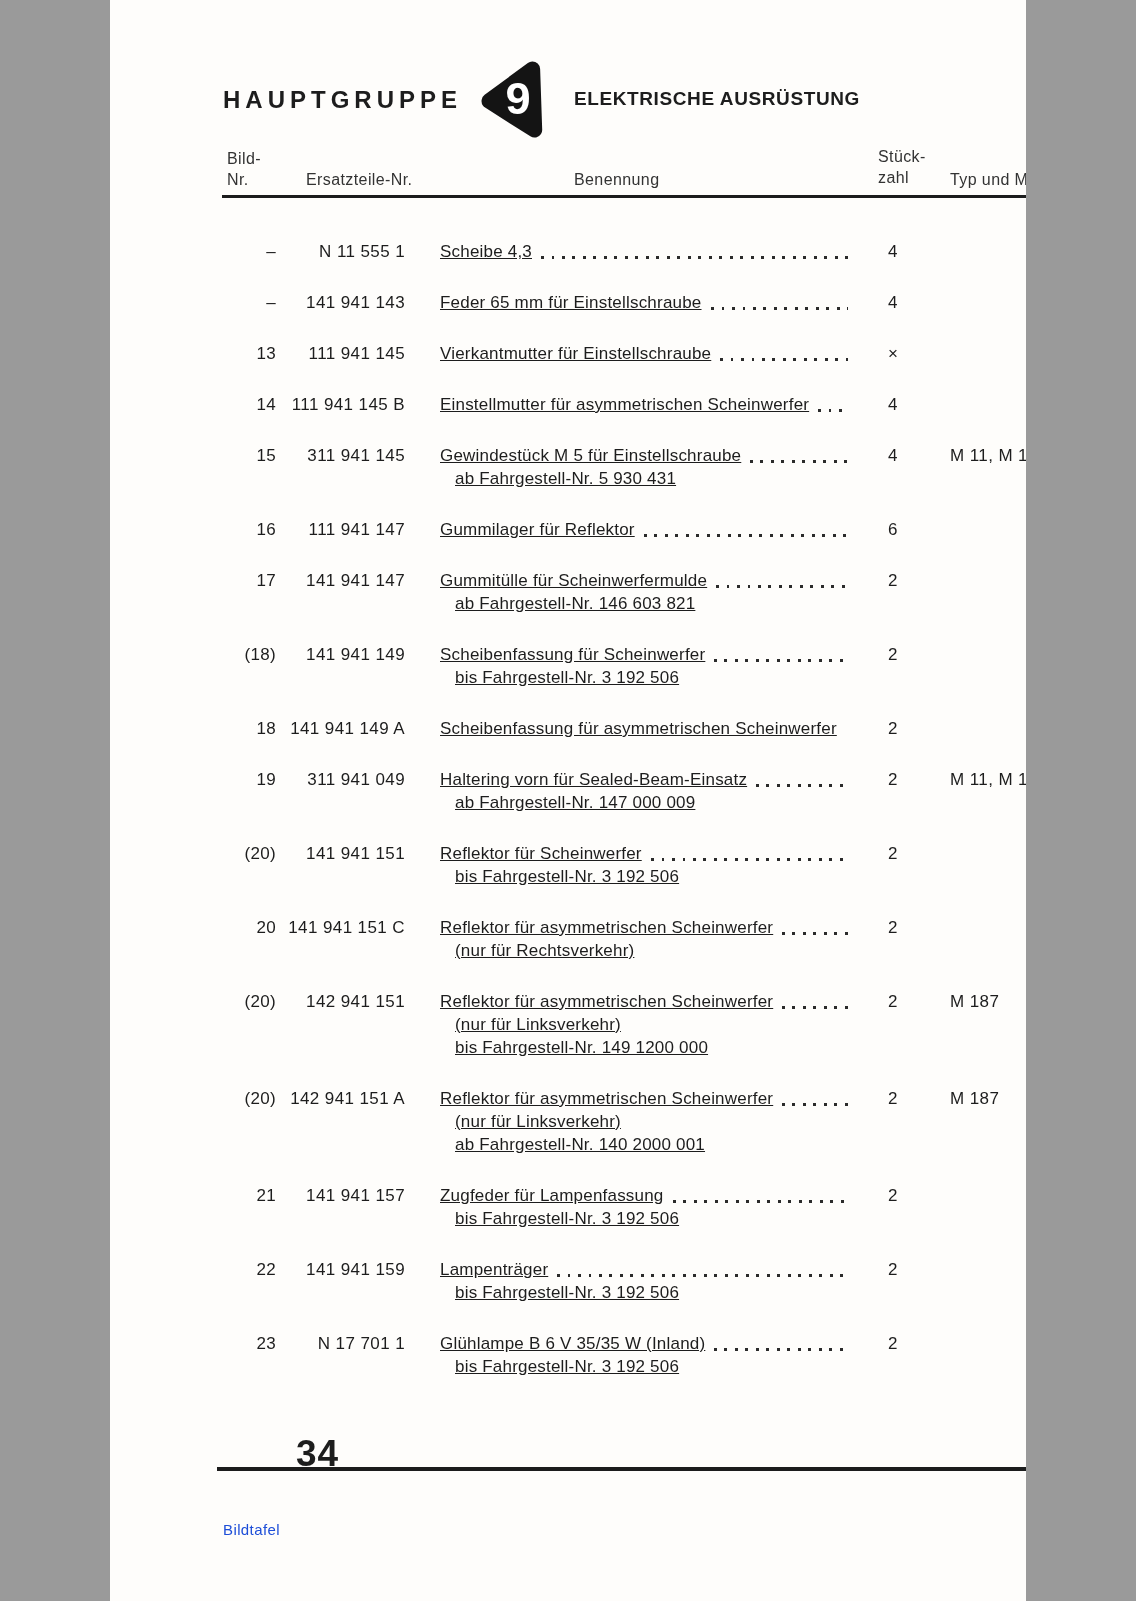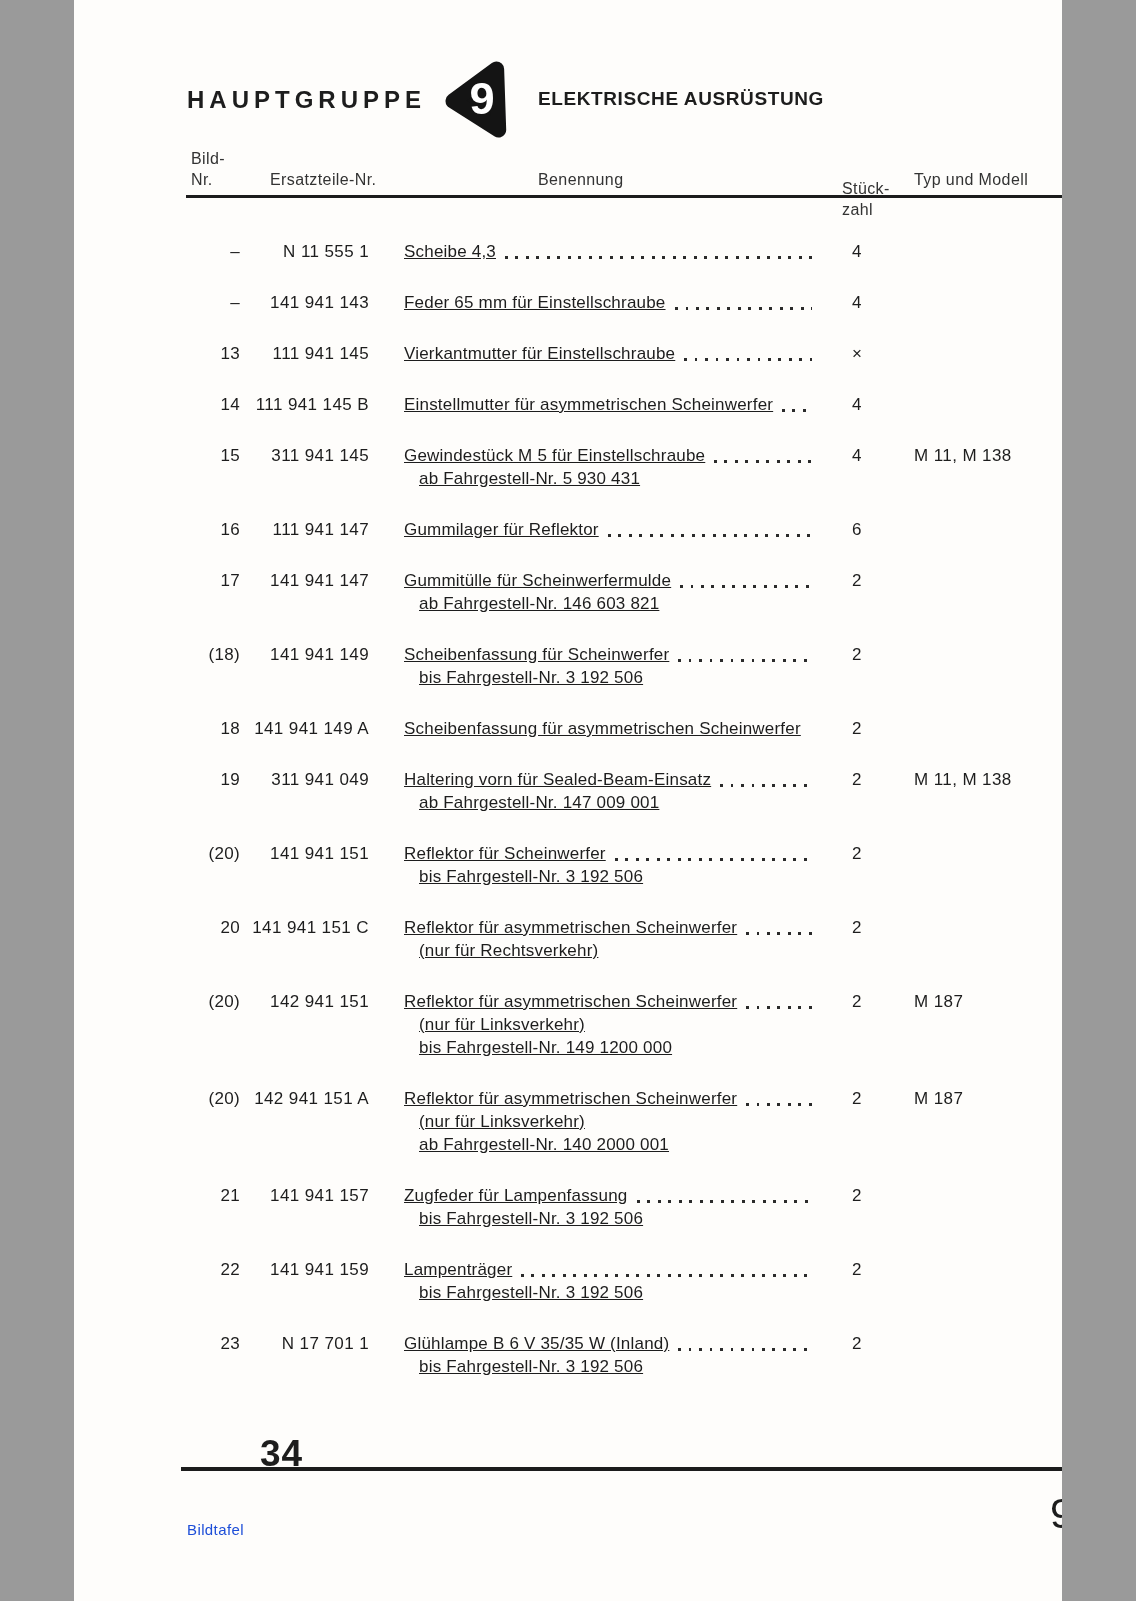--- a/index.html
+++ b/index.html
@@ -1,31 +1,31 @@
 <!DOCTYPE html>
 <html><head>
 <meta charset="utf-8">
 <style>
   html,body{margin:0;padding:0;background:#9a9a9a;}
   .page{
-    position:relative;width:988px;height:1601px;margin:0 auto;
+    position:relative;width:916px;height:1601px;margin:0 auto;
     background:#fefdfb;color:#1d1d1d;
     font-family:"Liberation Sans", sans-serif;
     overflow:hidden;
   }
   
   .hauptgruppe{position:absolute;left:113px;top:86px;font-size:24px;font-weight:bold;letter-spacing:5px;white-space:nowrap;}
   .badge{position:absolute;left:371px;top:55px;width:72px;height:88px;}
   .section-title{position:absolute;left:464px;top:88px;font-size:19px;font-weight:bold;letter-spacing:0.6px;white-space:nowrap;}
   
   .col-h{position:absolute;font-size:16px;color:#333;letter-spacing:0.4px;line-height:21px;white-space:nowrap;}
   .ch-bild{left:117px;top:148px;}
   .ch-part{left:196px;top:169px;text-align:right;}
   .ch-ben{left:464px;top:169px;}
-  .ch-stk{left:768px;top:146px;margin-top:32px;}
+  .ch-stk{left:768px;top:146px;}
   .ch-typ{left:840px;top:169px;}
   .rule{position:absolute;background:#1c1c1c;}
   .rule-top{left:112px;top:195px;width:911px;height:3px;}
   .rule-bottom{left:107px;top:1467px;width:917px;height:4px;}
   
   .table{position:absolute;left:113px;top:240px;width:915px;}
   .row{display:flex;align-items:flex-start;font-size:17px;line-height:23px;margin-bottom:28px;}
   .c-bild{flex:0 0 auto;width:53px;text-align:right;letter-spacing:0.3px;}
   .c-part{flex:0 0 auto;width:129px;text-align:right;letter-spacing:0.4px;}
   .c-name{flex:0 0 auto;width:410px;margin-left:35px;white-space:nowrap;text-decoration:underline;}
@@ -193,21 +193,21 @@
     </div>
 
     <div class="row">
       <div class="c-bild">19</div>
       <div class="c-part">311 941 049</div>
       <div class="c-name">
         <div class="name-line">
           <span class="nm">Haltering vorn für Sealed-Beam-Einsatz</span>
           <span class="leader"></span>
         </div>
-      <div class="extra">ab Fahrgestell-Nr. 147 009 001</div>
+      <div class="extra">ab Fahrgestell-Nr. 147 000 009</div>
         </div>
       <div class="c-qty">2</div>
       <div class="c-typ">M 11, M 138</div>
     </div>
 
     <div class="row">
       <div class="c-bild">(20)</div>
       <div class="c-part">141 941 151</div>
       <div class="c-name">
         <div class="name-line">

